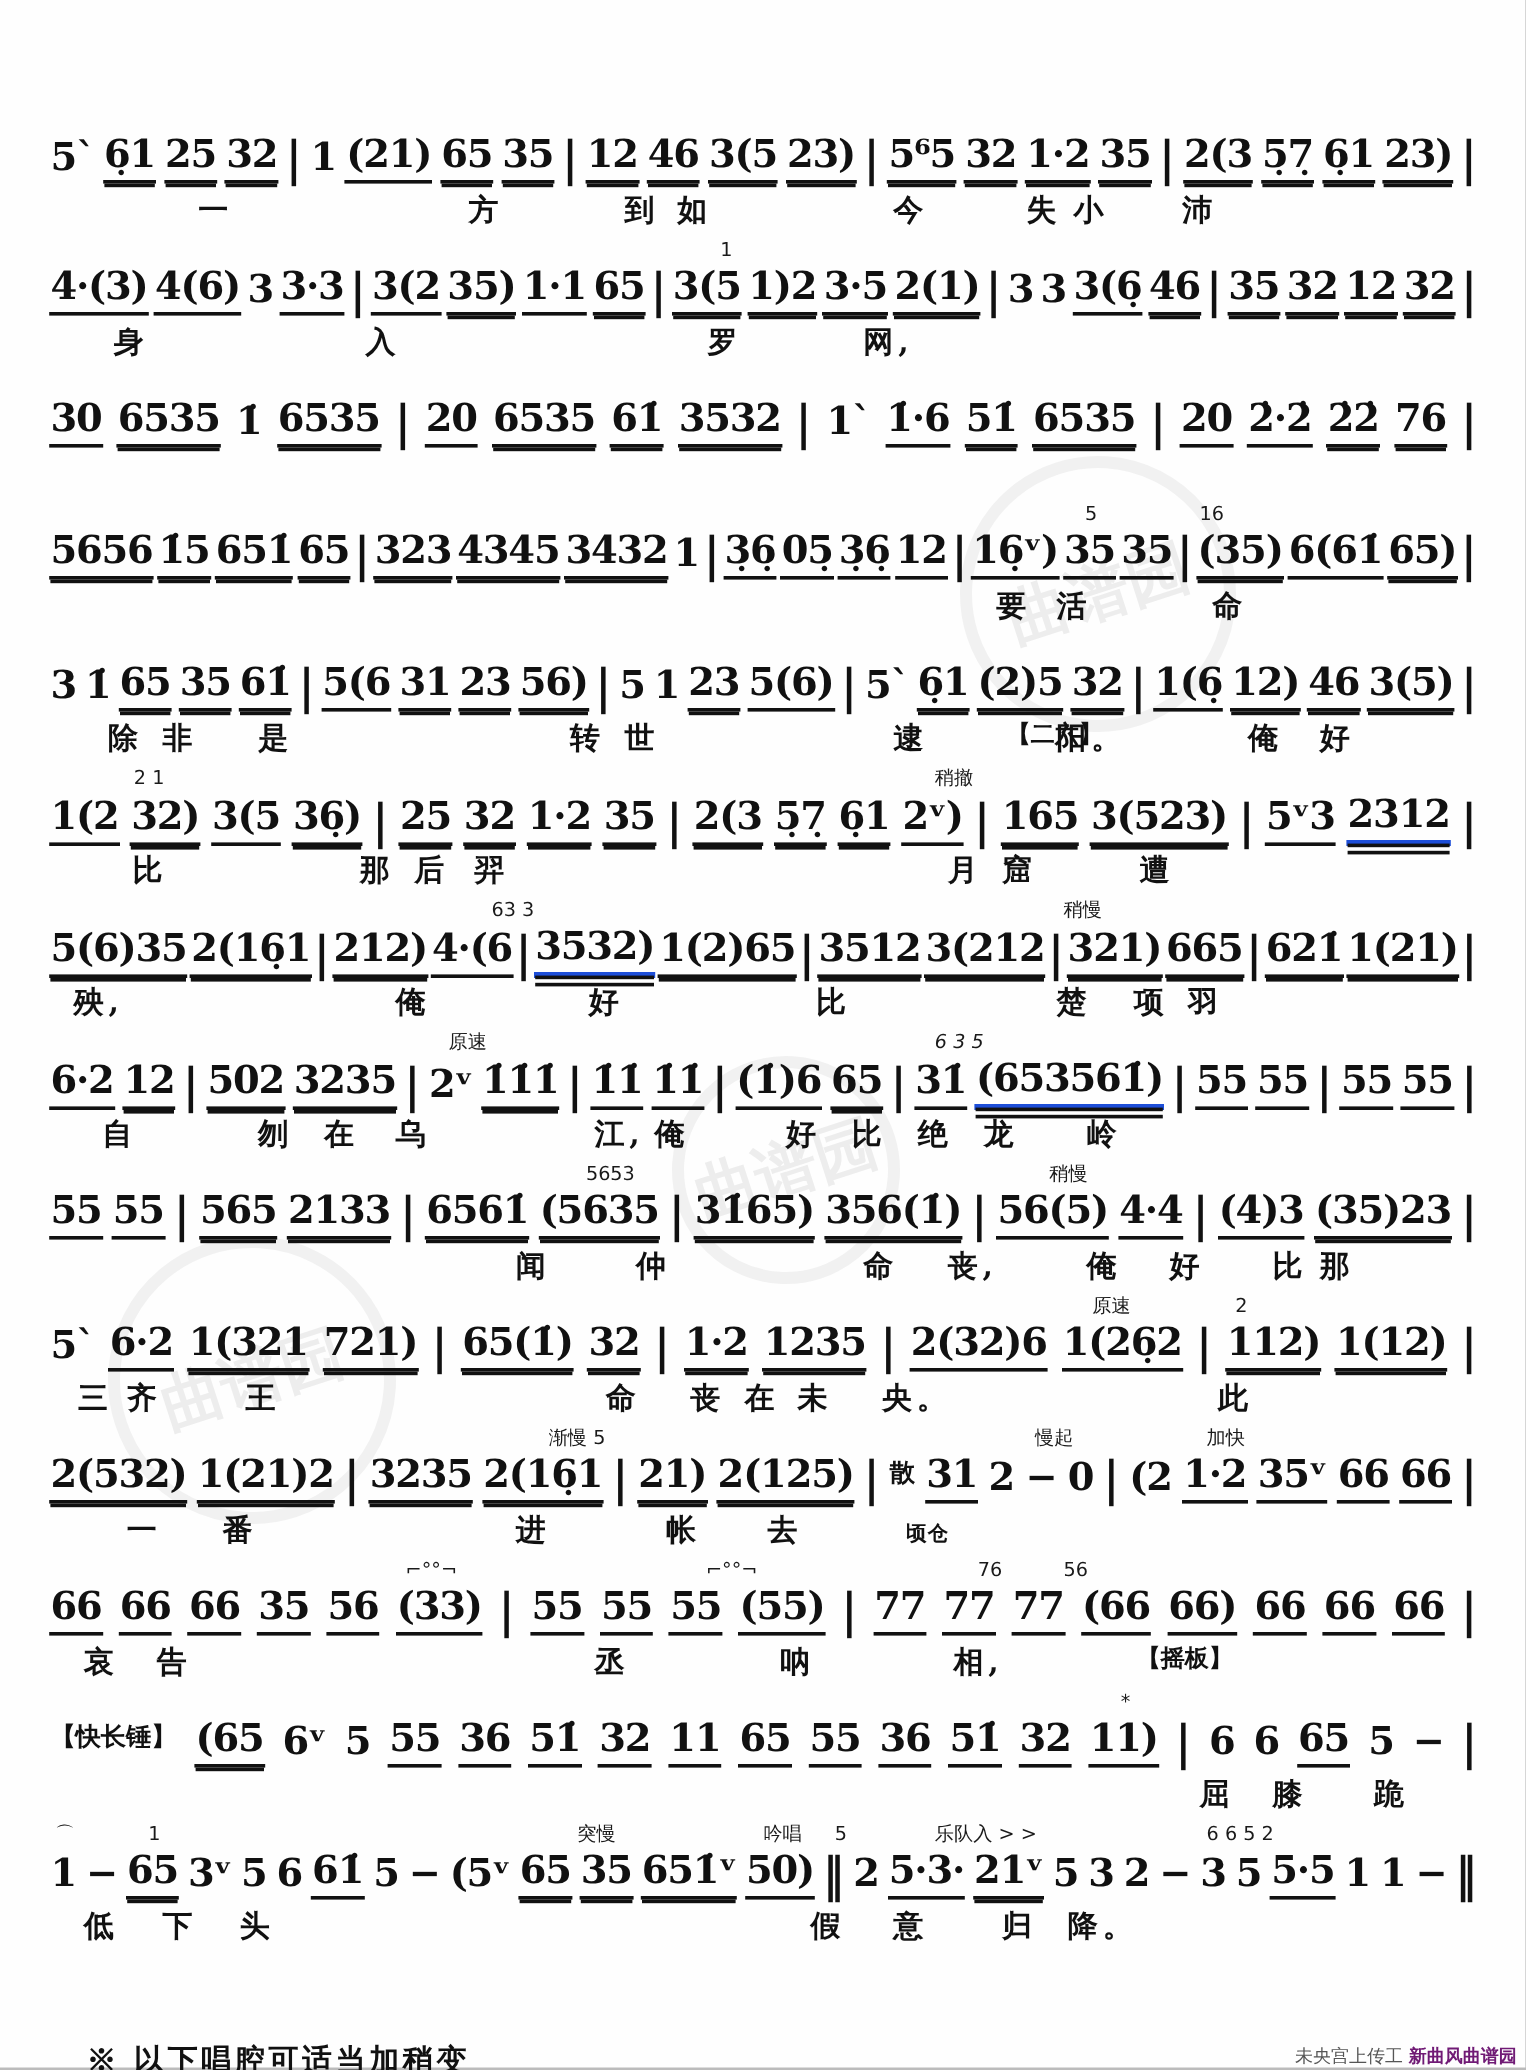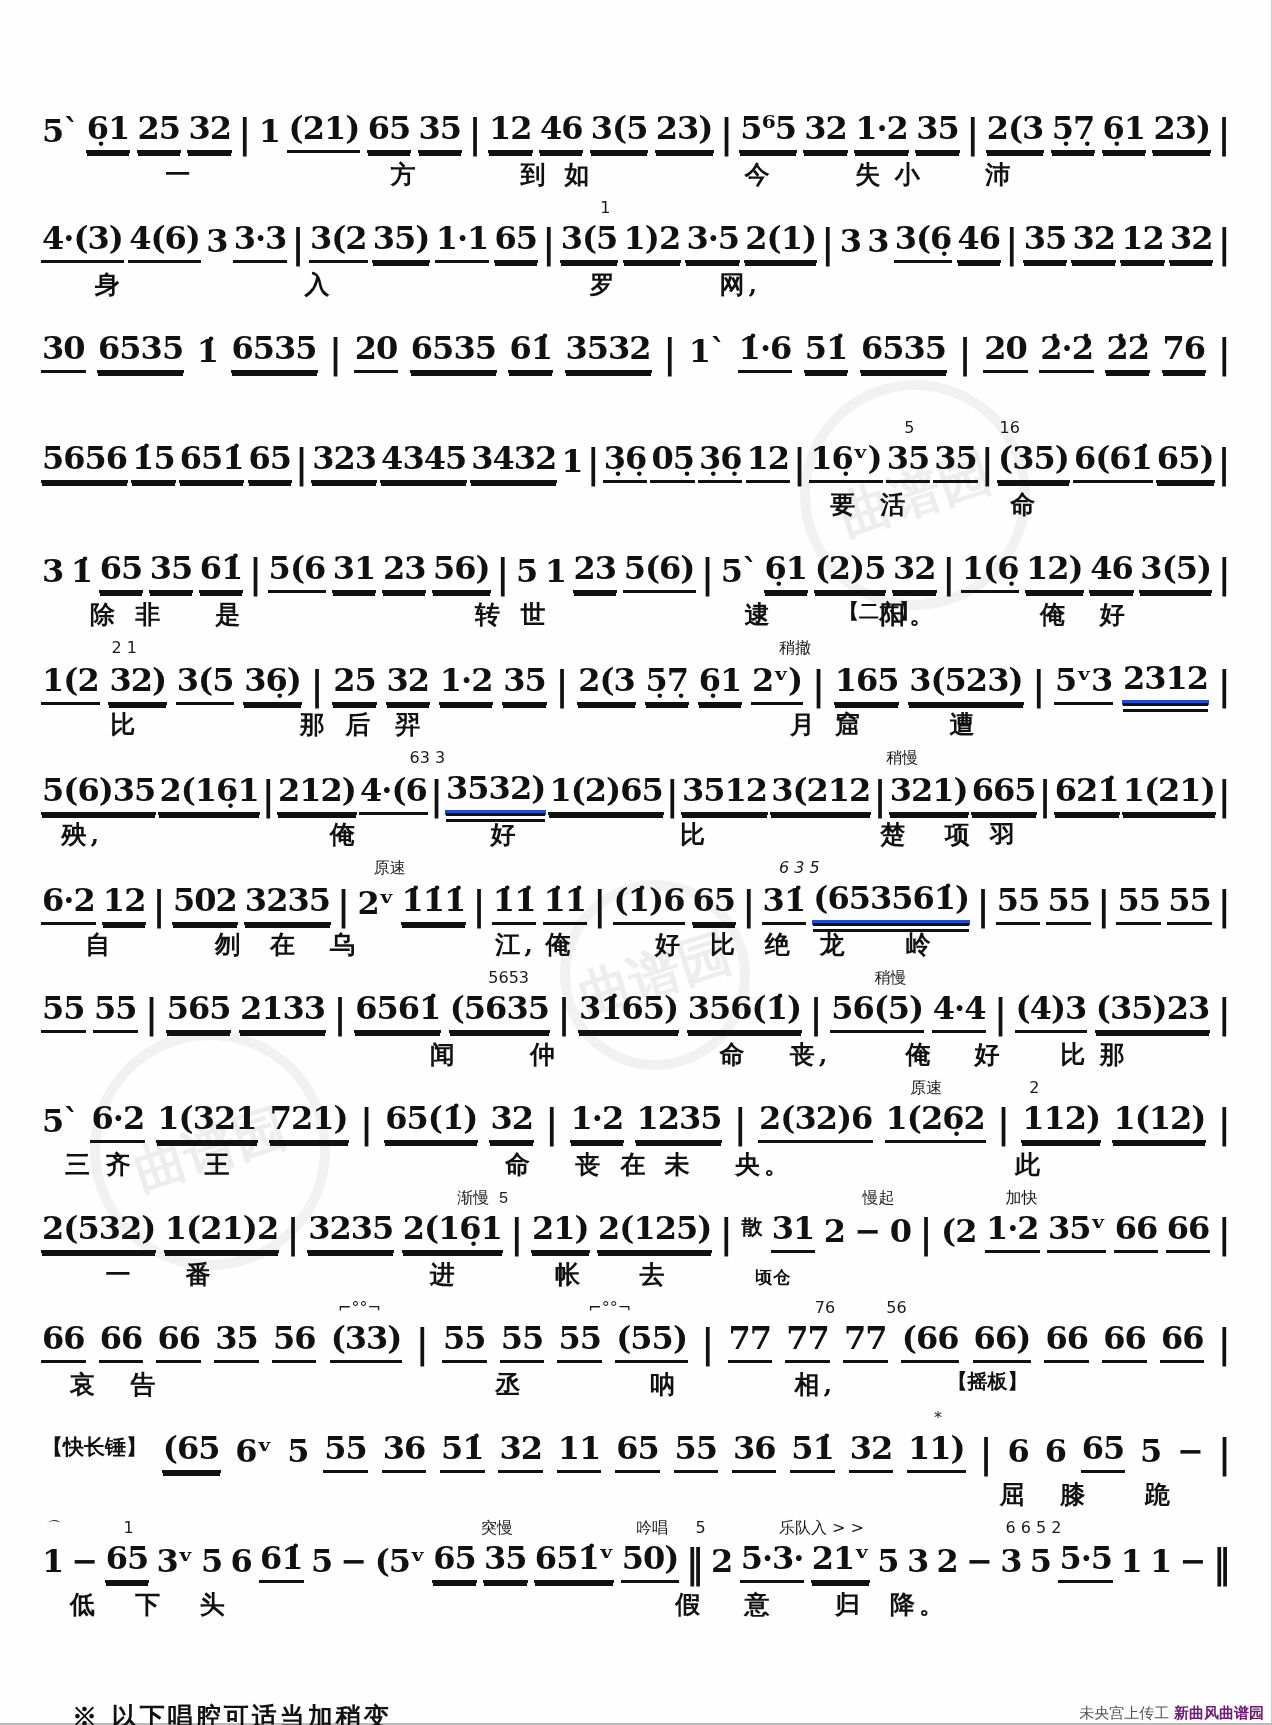--- a/index.html
+++ b/index.html
@@ -378,21 +378,21 @@
         <span class="lyr" style="left: 5.5%;">齐</span>
         <span class="lyr" style="left: 13.8%;">王</span>
         <span class="lyr" style="left: 39%;">命</span>
         <span class="lyr" style="left: 44.9%;">丧</span>
         <span class="lyr" style="left: 48.7%;">在</span>
         <span class="lyr" style="left: 52.4%;">未</span>
         <span class="lyr" style="left: 58.3%;">央。</span>
         <span class="lyr" style="left: 81.8%;">此</span>
       </div>
       <div class="line">
-        <span class="ann" style="left: 35%; font-family: Liberation Mono, monospace;">渐慢 5</span>
+        <span class="ann" style="left: 35%;">渐慢 5</span>
         <span class="ann" style="left: 69%;">慢起</span>
         <span class="ann" style="left: 81%;">加快</span>
         <div class="notation">
           <span class="tok u2">2(532)</span>
           <span class="tok u2">1(21)2</span>
           <span class="bar">|</span>
           <span class="tok u2">3235</span>
           <span class="tok u2">2(16̣1</span>
           <span class="bar">|</span>
           <span class="tok u2">21)</span>

